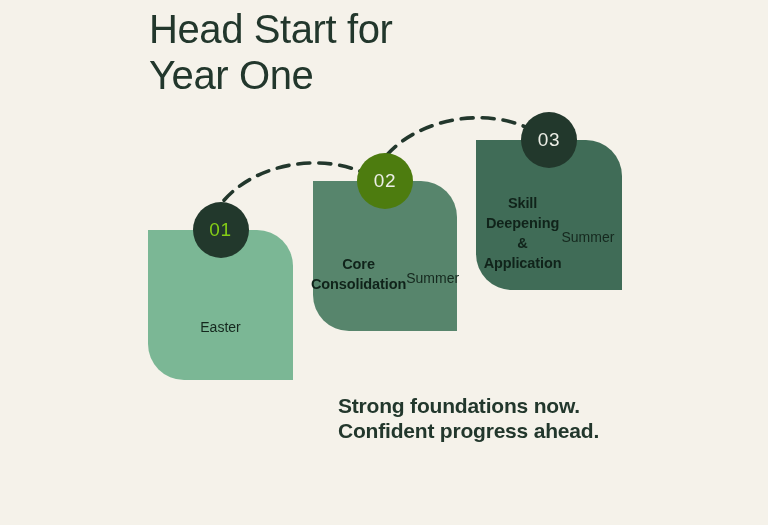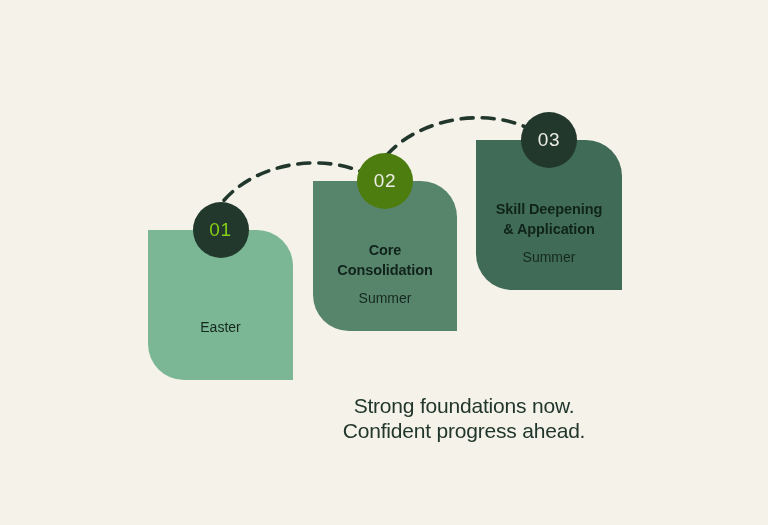--- a/index.html
+++ b/index.html
@@ -61,21 +61,21 @@
     border-radius: 0 36px 0 36px;
   }
 
   .card-body {
     position: absolute;
     left: 0;
     right: 0;
     top: 0;
     bottom: 0;
     display: flex;
-    flex-direction: column;
+    flex-direction: row;
     align-items: center;
     justify-content: center;
     padding: 38px 8px 3px 8px;
     text-align: center;
   }
 
   .card-title {
     font-family: "Liberation Sans", sans-serif;
     font-weight: bold;
     font-size: 14.5px;
@@ -117,38 +117,40 @@
   }
 
   
   #step-1 { left: 148px; top: 230px; width: 145px; height: 150px; }
   #step-2 { left: 313px; top: 181px; width: 144px; height: 150px; }
   #step-3 { left: 476px; top: 140px; width: 146px; height: 150px; }
 
   
   .tagline {
     position: absolute;
-    left: 314px;
+    left: 338px;
     top: 393px;
     width: 300px;
-    text-align: center;
+    text-align: left;
     font-family: "Liberation Sans", sans-serif;
     font-size: 21px;
     line-height: 25px;
-    font-weight: 400;
+    font-weight: 700;
     letter-spacing: -0.2px;
     color: #22372c;
     white-space: pre-line;
   }
 </style>
 </head>
 <body style="background: rgb(245, 242, 234);">
 
 <div id="infographic" style="background: rgb(245, 242, 234);">
 
+  <h1 class="title" style="color: rgb(34, 55, 44);">Head Start for
+Year One</h1>
 
   <svg class="connectors" viewBox="0 0 768 525">
     <path id="connector-path-1" fill="none" stroke="#22372c" stroke-width="3.6" stroke-linecap="round" stroke-dasharray="12 9" d="M 207 238 C 214 178 300 146 362 172"></path>
     <path id="connector-path-2" fill="none" stroke="#22372c" stroke-width="3.6" stroke-linecap="round" stroke-dasharray="12 9" d="M 369 192 C 378 132 466 100 528 128"></path>
   </svg>
 
   <div class="step" id="step-1">
     <div class="card" id="card-bg-1" style="background: rgb(123, 183, 149);"></div>
     <div class="card-body">
       <div class="card-term">Easter</div>

